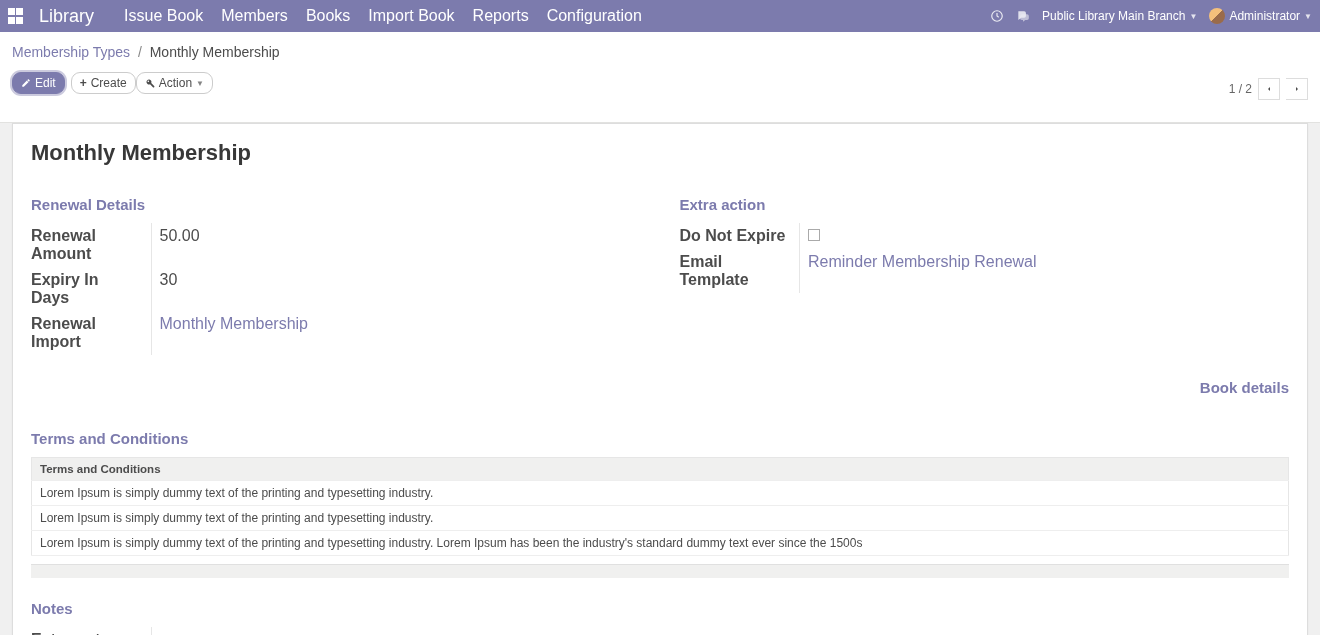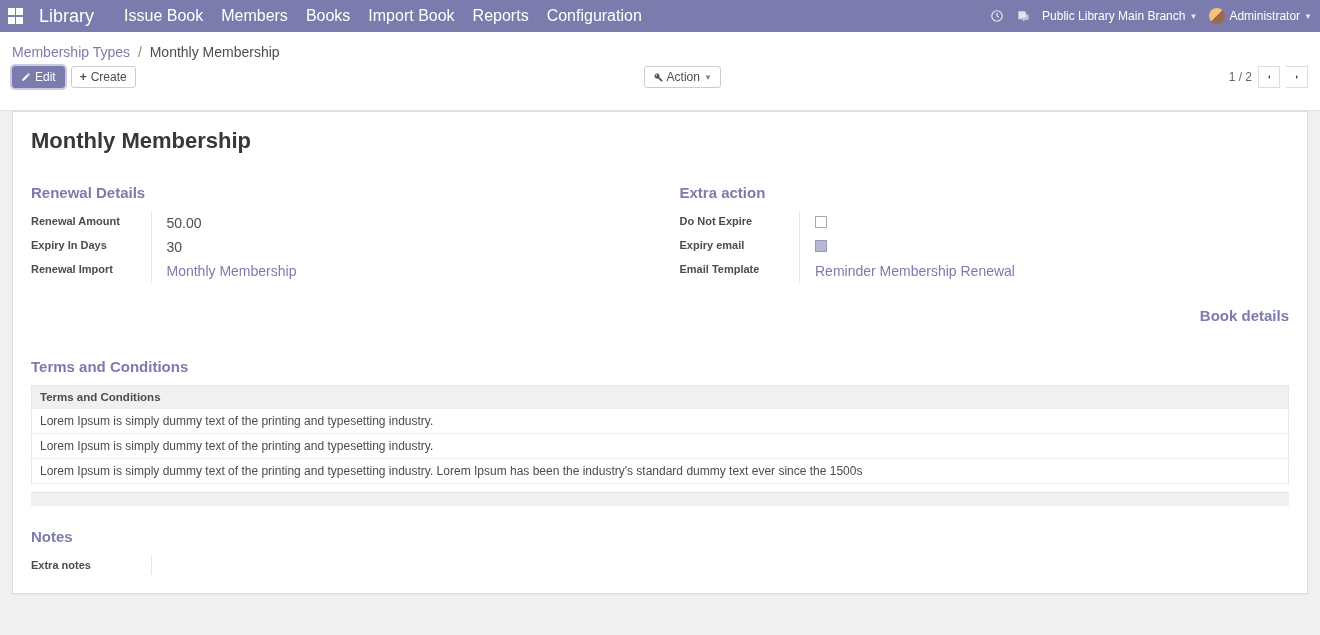--- a/index.html
+++ b/index.html
@@ -21,37 +21,37 @@
 
 
 .subhead { background: #fff; border-bottom: 1px solid #e2e2e0; padding: 12px 12px; }
 .breadcrumb { font-size: 14px; color: #7c7bad; }
 .breadcrumb a { color: #7c7bad; text-decoration: none; }
 .breadcrumb .sep { color: #888; margin: 0 4px; }
 .breadcrumb .current { color: #4c4c4c; }
 
 
 .toolbar { display: flex; align-items: center; padding: 6px 12px 10px; background: #fff; }
-.btn { display: inline-flex; align-items: center; gap: 4px; border: 1px solid #ccc; background: #fff; color: #4c4c4c; padding: 3px 8px; border-radius: 3px; font-size: 12px; cursor: pointer; }
+.btn { display: inline-flex; align-items: center; gap: 4px; border: 1px solid #ccc; background: #fff; color: #4c4c4c; padding: 3px 8px; border-radius: 9px; font-size: 12px; cursor: pointer; }
 .btn.primary { background: #7c7bad; border-color: #7c7bad; color: #fff; box-shadow: 0 0 0 2px rgba(124,123,173,.4); }
 .btn + .btn { margin-left: 6px; }
-.toolbar .center { flex: 1; display: flex; justify-content: center; }
-.toolbar .right { display: flex; align-items: center; gap: 6px; font-size: 12px; color: #666; }
+.toolbar .center { flex: 1; display: flex; justify-content: flex-start; }
+.toolbar .right { display: flex; align-items: center; gap: 6px; font-size: 12px; color: #666; margin-top: 12px; }
 .pager-btn { border: 1px solid #ddd; width: 22px; height: 22px; display: inline-flex; align-items: center; justify-content: center; cursor: pointer; background: #fff; }
 .pager-btn + .pager-btn { border-left: 0; }
 
 
 .sheet { background: #fff; margin: 0 12px 10px; border: 1px solid #ddd; padding: 16px 18px 18px; box-shadow: 0 1px 2px rgba(0,0,0,.04); }
 .page-title { font-size: 22px; font-weight: 600; color: #383838; margin-bottom: 22px; }
 .cols { display: flex; gap: 39px; }
 .col { flex: 1; }
 h3.section { font-size: 15px; color: #7c7bad; font-weight: 600; margin-bottom: 10px; margin-top: 8px; }
 table.fields { border-collapse: collapse; width: 100%; }
-table.fields td.label { font-weight: 700; font-size: 11px; padding: 4px 10px 4px 0; vertical-align: top; width: 120px; color: #4c4c4c; border-right: 1px solid #e6e6e6; }
-table.fields td.value { padding: 4px 0 4px 15px; font-size: 14px; vertical-align: top; }
+table.fields td.label { font-weight: 700; font-size: 16px; padding: 4px 10px 4px 0; vertical-align: top; width: 120px; color: #4c4c4c; border-right: 1px solid #e6e6e6; }
+table.fields td.value { padding: 4px 0 4px 8px; font-size: 16px; vertical-align: top; }
 .link { color: #7c7bad; text-decoration: none; cursor: pointer; }
 .chk { width: 12px; height: 12px; border: 1px solid #aaa; display: inline-block; background: #fff; position: relative; }
 .chk.checked { background: #b8b7d0; border-color: #9a99c0; }
 
 .tc-table { width: 100%; border: 1px solid #e6e6e6; border-collapse: collapse; margin-top: 4px; }
 .tc-table th, .tc-table td { text-align: left; font-size: 12px; padding: 5px 8px; border-bottom: 1px solid #eee; }
 .tc-table th { background: #f0f0ef; font-weight: 700; font-size: 11.5px; }
 .tc-footer { height: 14px; background: #f0f0ef; border-top: 1px solid #e0e0e0; margin-top: 8px; }
 
 .notes-section { margin-top: 22px; }
@@ -173,24 +173,20 @@
 
     <div class="col">
       <h3 class="section">Extra action</h3>
       <table class="fields">
         <tbody>
             <tr>
           <td class="label">Do Not Expire</td>
           <td class="value"><span class="chk"></span></td>
         </tr>
         <tr>
-          <td class="label">Expiry email</td>
-          <td class="value"><span class="chk checked"></span></td>
-        </tr>
-        <tr>
           <td class="label">Email Template</td>
           <td class="value"><a class="link">Reminder Membership Renewal</a></td>
         </tr>
       </tbody>
         </table>
     </div>
   </div>
 
   <h3 class="section" style="margin-top:24px;text-align:right;">Book details</h3>
   <div class="cols">

